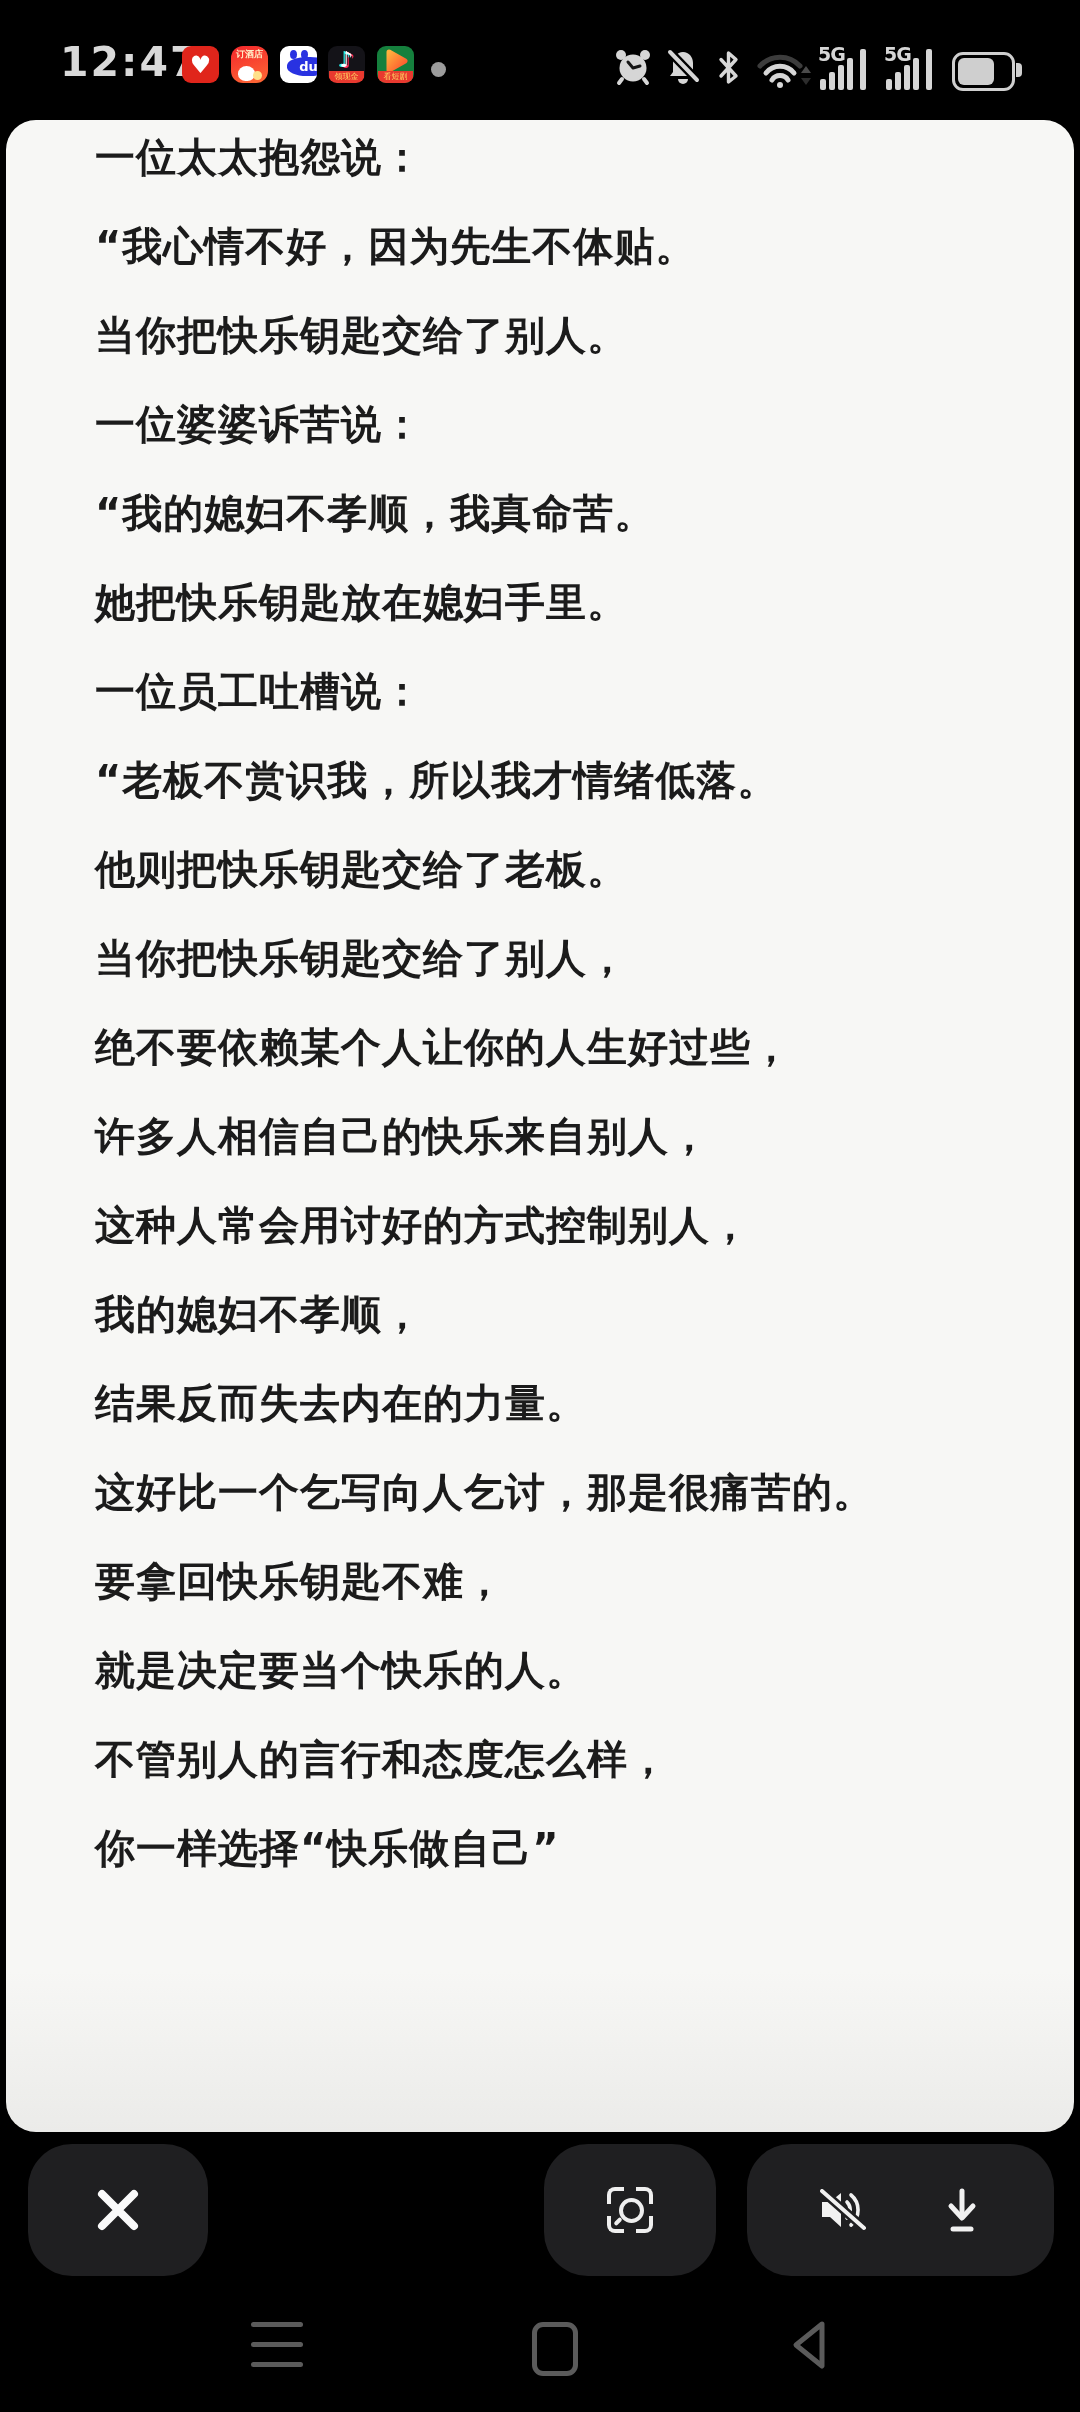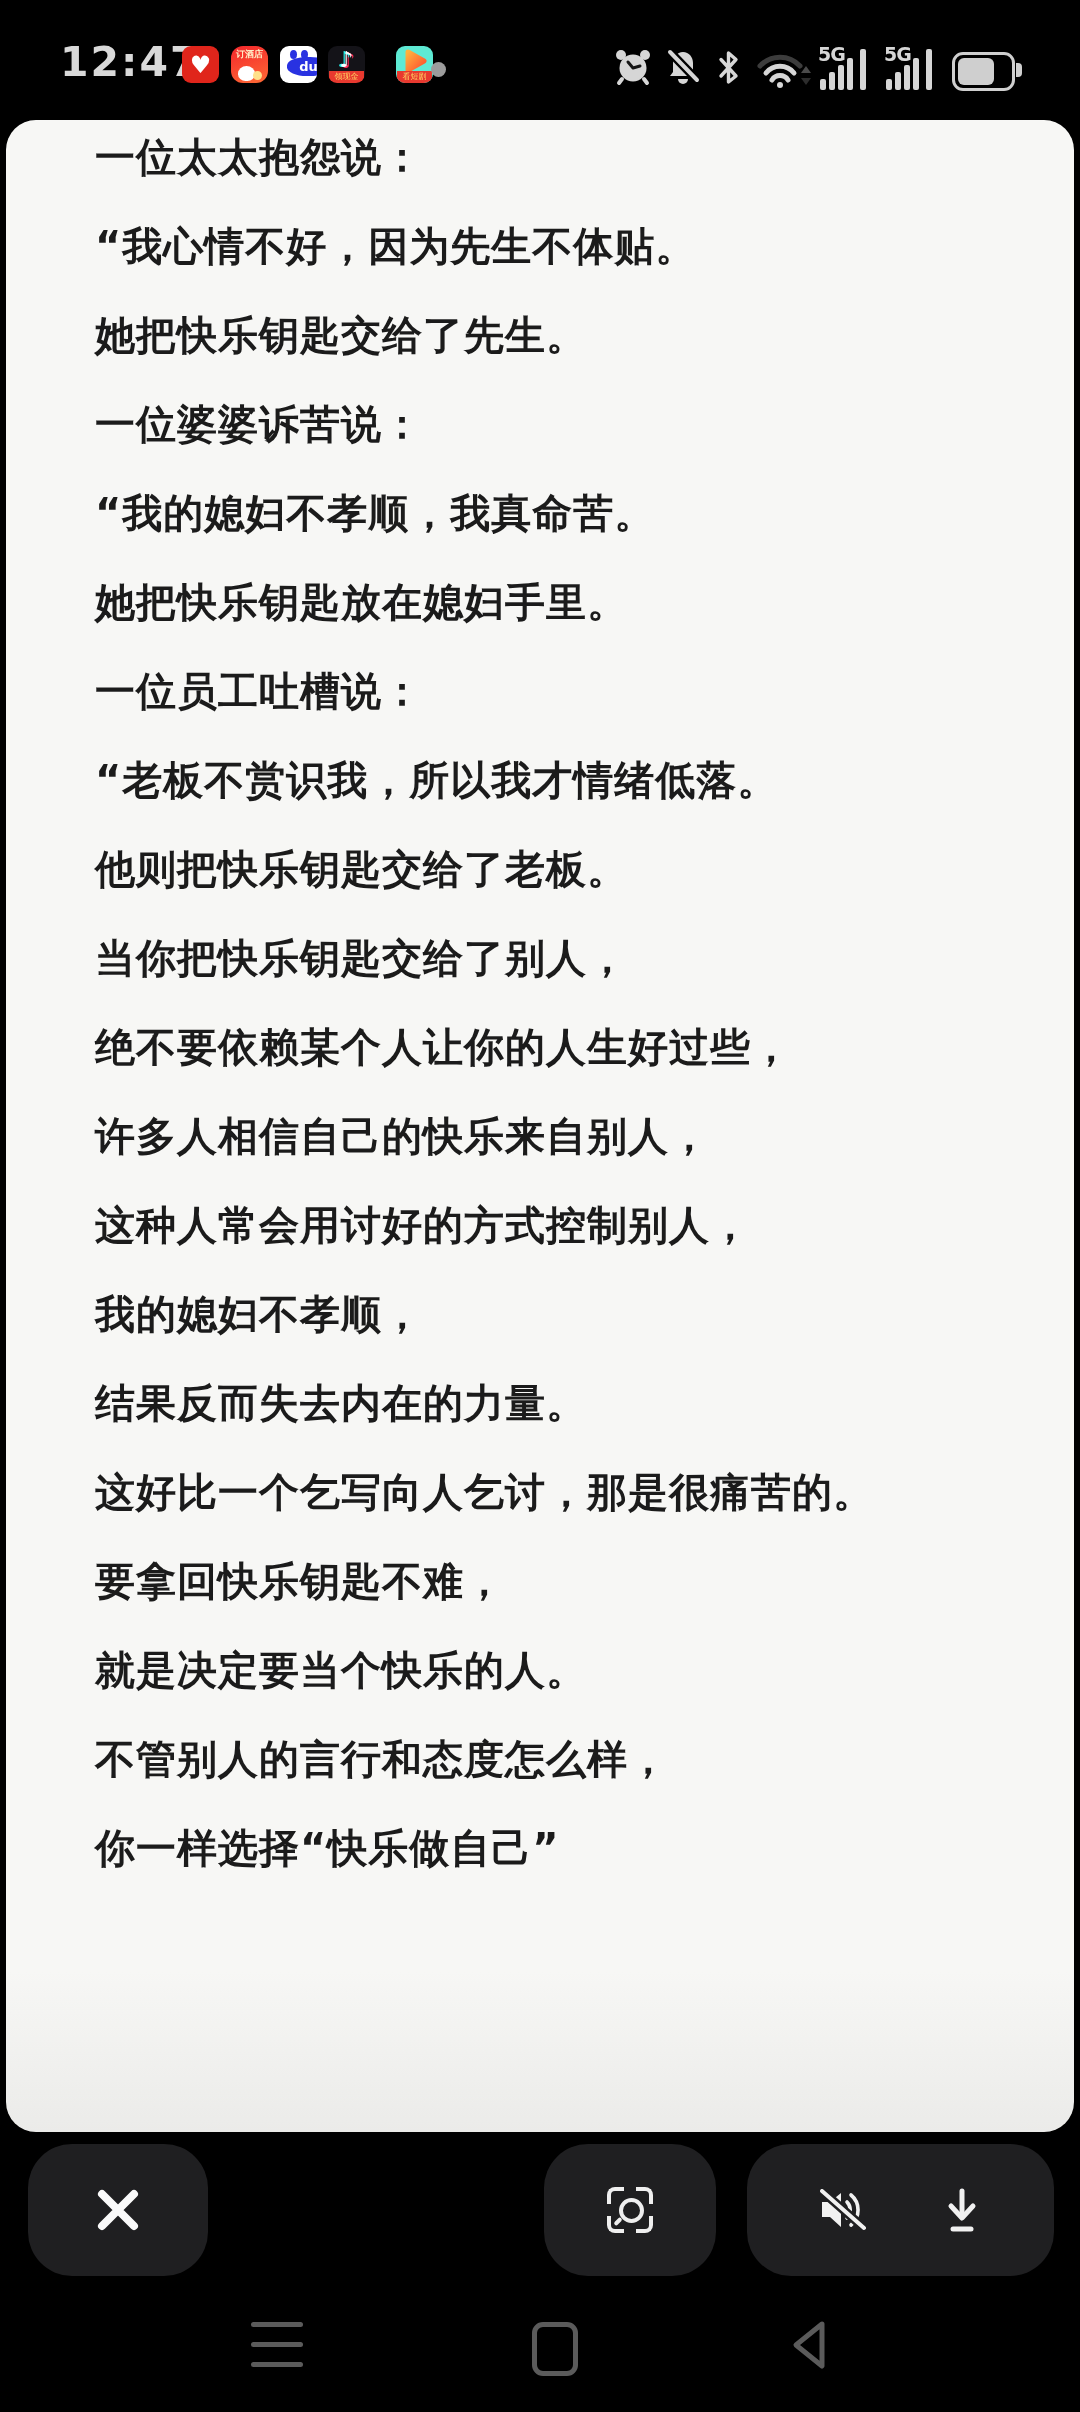--- a/index.html
+++ b/index.html
@@ -18,21 +18,21 @@
   .ic-hotel .dog{position:absolute;left:7px;bottom:2px;width:17px;height:15px;background:#fff;border-radius:50% 50% 45% 45%;}
   .ic-hotel .dog2{position:absolute;right:6px;bottom:3px;width:9px;height:9px;background:#ffe08a;border-radius:50%;}
   .ic-baidu{left:280px;background:#fff;}
   .ic-baidu .paw{position:absolute;left:7px;top:11px;width:43px;height:19px;background:#2932e1;border-radius:46%;
       color:#fff;font-size:13px;font-weight:700;text-align:center;line-height:19px;}
   .ic-baidu .t1,.ic-baidu .t2{position:absolute;width:7px;height:9px;background:#2932e1;border-radius:50%;top:4px;}
   .ic-baidu .t1{left:10px;} .ic-baidu .t2{left:21px;}
   .ic-douyin{left:328px;background:#141318;}
   .ic-douyin .note{position:absolute;top:1px;left:0;right:0;text-align:center;color:#fff;font-size:22px;
       text-shadow:-2px 0 0 #25f4ee,2px 1px 0 #fe2c55;}
-  .ic-video{left:377px;background:#5eead4;margin-left:19px;}
+  .ic-video{left:377px;background:#15803d;}
   .ic-video svg{position:absolute;left:7px;top:3px;}
   .moredot{position:absolute;left:431px;top:62px;width:15px;height:15px;border-radius:50%;background:#9c9c9c;}
   .st-ic{position:absolute;}
   .sig{position:absolute;top:46px;width:52px;height:44px;}
   .sig .lbl{position:absolute;left:0;top:-3px;font-size:19px;font-weight:700;color:#d6d6d6;letter-spacing:-1px;}
   .sig .b{position:absolute;bottom:0;width:6px;background:#d6d6d6;border-radius:2px;}
   .b1{left:2px;height:11px;} .b2{left:11px;height:18px;} .b3{left:20px;height:25px;} .b4{left:29px;height:32px;}
   .b5{left:42px;height:41px;}
   .battery{position:absolute;left:952px;top:52px;width:57px;height:33px;border:3.5px solid #cfcfcf;border-radius:11px;}
   .battery .fill{position:absolute;left:3px;top:3px;bottom:3px;width:36px;background:#cfcfcf;border-radius:6px;}
@@ -152,21 +152,21 @@
     <div class="battery">
       <div class="fill"></div>
       <div class="nub"></div>
     </div>
   </div>
 
   <div class="card">
     <div class="article" id="article">
         <p>一位太太抱怨说：</p>
         <p>“我心情不好，因为先生不体贴。</p>
-        <p>她把快乐钥匙交给了先生。</p>
+        <p>当你把快乐钥匙交给了别人。</p>
         <p>一位婆婆诉苦说：</p>
         <p>“我的媳妇不孝顺，我真命苦。</p>
         <p>她把快乐钥匙放在媳妇手里。</p>
         <p>一位员工吐槽说：</p>
         <p>“老板不赏识我，所以我才情绪低落。</p>
         <p>他则把快乐钥匙交给了老板。</p>
         <p>当你把快乐钥匙交给了别人，</p>
         <p>绝不要依赖某个人让你的人生好过些，</p>
         <p>许多人相信自己的快乐来自别人，</p>
         <p>这种人常会用讨好的方式控制别人，</p>

